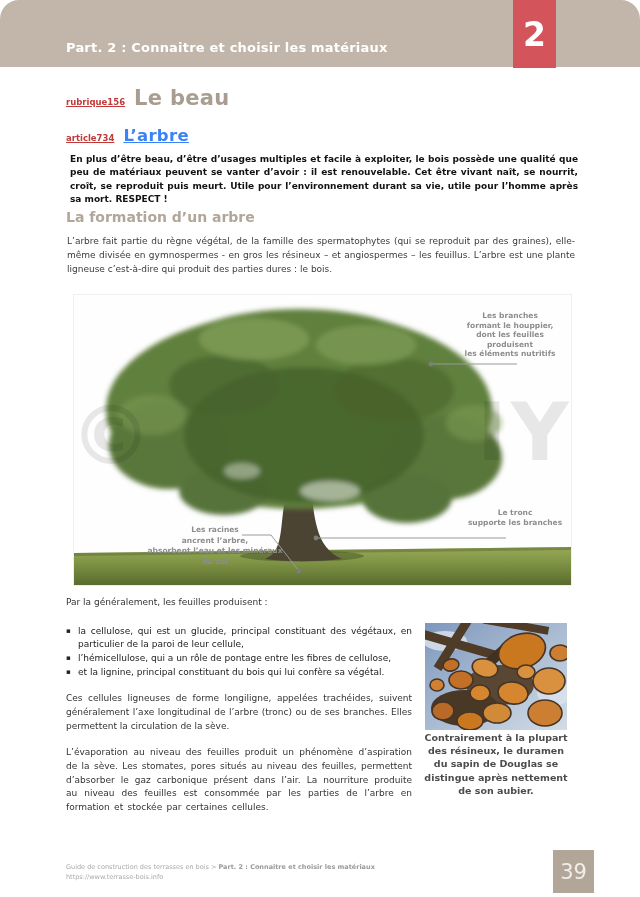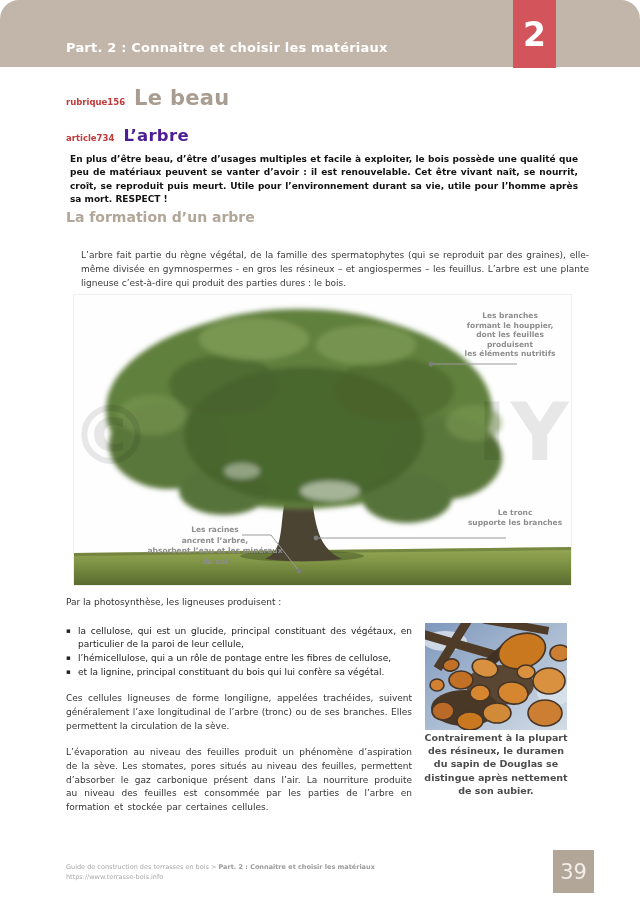--- a/index.html
+++ b/index.html
@@ -7,31 +7,31 @@
         font-family:"DejaVu Sans","Liberation Sans",sans-serif;color:#333;border-radius:19px;}
 
   
   .band{position:absolute;left:0;top:0;width:640px;height:67px;background:#c2b6aa;}
   .band-title{position:absolute;left:66px;bottom:12px;color:#fff;font-weight:bold;font-size:13px;letter-spacing:.2px;}
   .chapter-box{position:absolute;left:513px;top:0;width:43px;height:68px;background:#d4545b;
                display:flex;align-items:center;justify-content:center;color:#fff;font-weight:bold;font-size:33px;}
 
   
   .kicker-row{position:absolute;left:66px;display:flex;align-items:baseline;gap:9px;}
-  .kicker{color:#c13a3a;font-weight:bold;font-size:8.5px;}
+  .kicker{color:#c13a3a;font-weight:bold;font-size:8.5px;text-decoration:underline;}
   .h-rubrique{color:#a89d90;font-weight:bold;font-size:21px;letter-spacing:.3px;}
-  .h-article{color:#4c1d95;font-weight:bold;font-size:16.5px;letter-spacing:.3px;}
+  .h-article{color:#3b82f6;font-weight:bold;font-size:16.5px;letter-spacing:.3px;text-decoration:underline;}
   .row-rubrique{top:86px;}
   .row-article{top:126px;}
 
   .intro{position:absolute;left:66px;top:149px;width:508px;font-size:9px;font-weight:bold;color:#121212;
          line-height:13.4px;text-align:justify;margin:4px;}
   .section-title{position:absolute;left:66px;top:209px;font-size:14px;font-weight:bold;color:#b1a698;margin:0;}
   .section-para{position:absolute;left:66px;top:233px;width:508px;font-size:9px;color:#3a3a3a;
-                line-height:14px;text-align:justify;margin:15px;}
+                line-height:14px;text-align:justify;margin:1px;}
 
   
   .figure{position:absolute;left:73px;top:294px;width:499px;height:292px;background:#fefefe;
           border:1px solid #f1efec;box-sizing:border-box;}
   .figure svg{position:absolute;left:0;top:0;}
   .wm{position:absolute;font-weight:bold;color:rgba(0,0,0,.09);line-height:1;pointer-events:none;}
   .wm-left{left:-4px;top:100px;font-size:82px;}
   .wm-right{left:403px;top:98px;font-size:80px;letter-spacing:4px;}
   .anno{position:absolute;font-size:7.5px;font-weight:bold;color:#8d8d8d;line-height:9.6px;white-space:pre-line;text-align:center;}
   .anno-branches{left:376px;top:16px;width:120px;}
@@ -147,21 +147,21 @@
 produisent
 les éléments nutritifs</div>
     <div class="anno anno-racines">Les racines
 ancrent l’arbre,
 absorbent l’eau et les minéraux
 du sol</div>
     <div class="anno anno-tronc">Le tronc
 supporte les branches</div>
   </div>
 
-  <p class="lead">Par la photosynthèse, les ligneuses produisent :</p>
+  <p class="lead">Par la généralement, les feuilles produisent :</p>
   <ul class="bullets">
     <li>
       <span class="bchar">▪</span>
       <span>la cellulose, qui est un glucide, principal constituant des végétaux, en particulier de la paroi de leur cellule,</span>
     </li>
     <li>
       <span class="bchar">▪</span>
       <span>l’hémicellulose, qui a un rôle de pontage entre les fibres de cellulose,</span>
     </li>
     <li>

